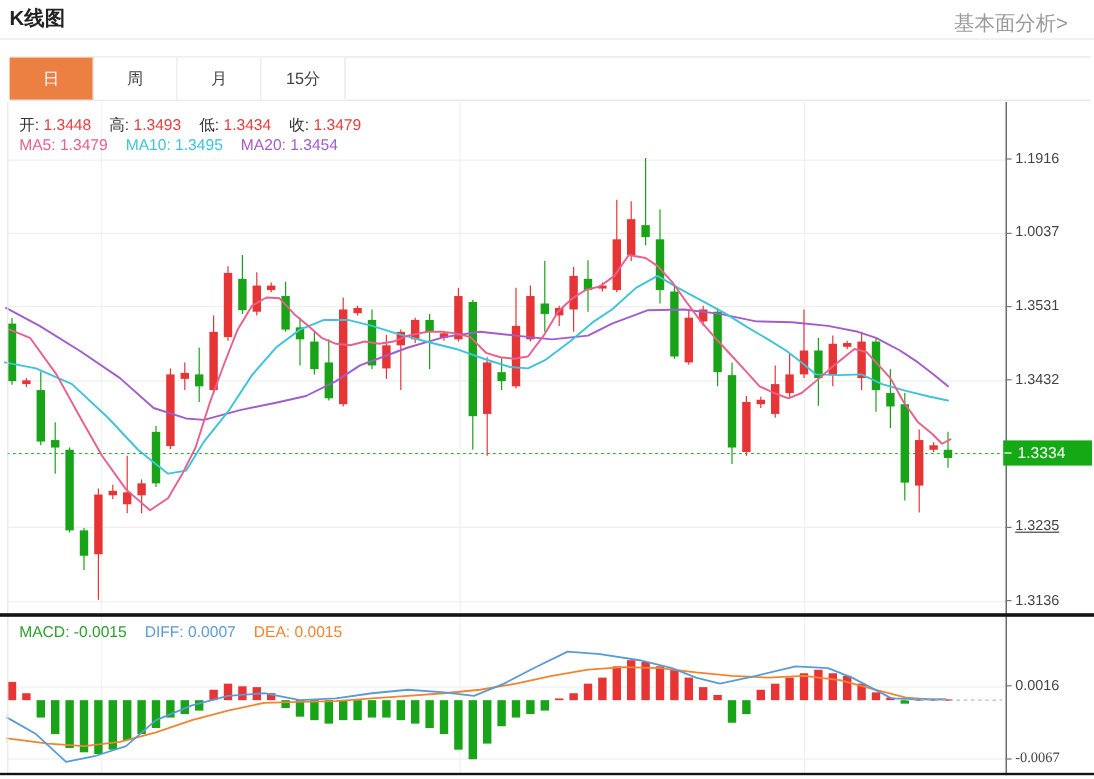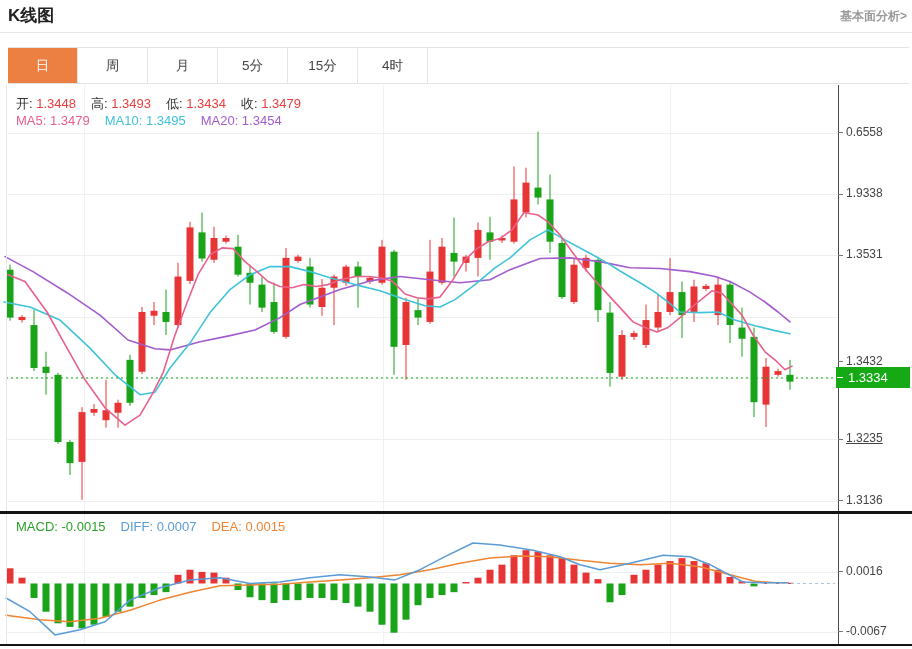--- a/index.html
+++ b/index.html
@@ -1,19 +1,19 @@
 <!DOCTYPE html>
 <html><head>
 <meta charset="utf-8">
 <style>
   html,body{margin:0;padding:0;background:#fff;}
   .app{position:relative;width:912px;height:649px;background:#fff;overflow:hidden;
        font-family:"Liberation Sans","DejaVu Sans",sans-serif;}
   .title{position:absolute;left:8px;top:4px;font-size:17px;font-weight:bold;color:#222;}
-  .top-link{position:absolute;right:5px;top:8px;font-size:12px;color:#999;text-decoration:none;cursor:pointer;font-weight:bold;}
+  .top-link{position:absolute;right:22px;top:8px;font-size:17px;color:#999;text-decoration:none;cursor:pointer;}
   .title-divider{position:absolute;left:0;top:32px;width:912px;height:1px;background:#e8e8e8;}
   .tabs-row{position:absolute;left:8px;top:47px;width:901px;height:37px;box-sizing:border-box;
             border-top:1px solid #e4e4e4;border-bottom:1px solid #e4e4e4;display:flex;}
   .tab{width:70px;box-sizing:border-box;border-right:1px solid #e4e4e4;text-align:center;
        line-height:35px;font-size:13.5px;color:#444;cursor:pointer;background:#fff;}
   .tab.active{background:var(--tab-accent,#ec7f42);color:#fff;}
   .plot-border-left{position:absolute;left:6px;top:85px;width:1px;height:560px;background:#e6e6e6;}
   .axis-line{position:absolute;left:838px;top:85px;width:1px;height:561px;background:#4a4a4a;}
   .gl-h{position:absolute;height:1px;background:#efefef;}
   .gl-v{position:absolute;width:1px;background:#f1f1f1;}
@@ -34,23 +34,21 @@
 
 <div class="app" style="--tab-accent: #ec7f42; --price-green: #15a915;">
   <div class="title">K线图</div>
   <a class="top-link">基本面分析&gt;</a>
   <div class="title-divider"></div>
 
   <div class="tabs-row" id="tabs">
       <div class="tab active">日</div>
       <div class="tab">周</div>
       <div class="tab">月</div>
-      <div class="tab">5分</div>
       <div class="tab">15分</div>
-      <div class="tab">4时</div>
     </div>
 
   <div id="grid">
       <div class="gl-v" style="left: 84px; top: 85px; height: 560px;"></div>
       <div class="gl-v" style="left: 383px; top: 85px; height: 560px;"></div>
       <div class="gl-v" style="left: 670px; top: 85px; height: 560px;"></div>
       <div class="gl-h" style="top: 132.886px; left: 6px; width: 832px; background: rgb(239, 239, 239);"></div>
       <div class="gl-h" style="top: 194.454px; left: 6px; width: 832px; background: rgb(239, 239, 239);"></div>
       <div class="gl-h" style="top: 255.4px; left: 6px; width: 832px; background: rgb(239, 239, 239);"></div>
       <div class="gl-h" style="top: 316.968px; left: 6px; width: 832px; background: rgb(239, 239, 239);"></div>
@@ -270,29 +268,29 @@
     </svg>
 
   <div class="plot-border-left"></div>
   <div class="axis-line"></div>
 
   <div class="info-row" id="ohlc-row" style="top:95px"><span class="pair"><span style="color: rgb(51, 51, 51);">开:</span><span style="color: rgb(232, 62, 62);"> 1.3448</span></span><span class="pair"><span style="color: rgb(51, 51, 51);">高:</span><span style="color: rgb(232, 62, 62);"> 1.3493</span></span><span class="pair"><span style="color: rgb(51, 51, 51);">低:</span><span style="color: rgb(232, 62, 62);"> 1.3434</span></span><span class="pair"><span style="color: rgb(51, 51, 51);">收:</span><span style="color: rgb(232, 62, 62);"> 1.3479</span></span></div>
   <div class="info-row" id="ma-row" style="top:113px"><span class="pair"><span style="color: rgb(232, 96, 142);">MA5:</span><span style="color: rgb(232, 96, 142);"> 1.3479</span></span><span class="pair"><span style="color: rgb(63, 195, 217);">MA10:</span><span style="color: rgb(63, 195, 217);"> 1.3495</span></span><span class="pair"><span style="color: rgb(163, 92, 204);">MA20:</span><span style="color: rgb(163, 92, 204);"> 1.3454</span></span></div>
   <div class="info-row" id="macd-row" style="top:519px"><span class="pair"><span style="color: rgb(44, 160, 44);">MACD:</span><span style="color: rgb(44, 160, 44);"> -0.0015</span></span><span class="pair"><span style="color: rgb(91, 155, 213);">DIFF:</span><span style="color: rgb(91, 155, 213);"> 0.0007</span></span><span class="pair"><span style="color: rgb(238, 133, 50);">DEA:</span><span style="color: rgb(238, 133, 50);"> 0.0015</span></span></div>
 
   <div id="yaxis">
-      <div class="ytick" style="top: 124.886px;">0.6558</div>
-      <div class="ytick" style="top: 186.454px;">1.9338</div>
+      <div class="ytick" style="top: 124.886px;">1.1916</div>
+      <div class="ytick" style="top: 186.454px;">1.0037</div>
       <div class="ytick" style="top: 247.4px;">1.3531</div>
-      <div class="ytick" style="top: 308.968px; margin-top: 45px;">1.3432</div>
+      <div class="ytick" style="top: 308.968px;">1.3432</div>
       <div class="ytick" style="top: 369.914px;">1.3334</div>
       <div class="ytick" style="top: 431.482px; text-decoration: underline;">1.3235</div>
       <div class="ytick" style="top: 493.05px; text-align: center;">1.3136</div>
       <div class="ytick" style="top: 563.901px; text-align: right;">0.0016</div>
-      <div class="ytick" style="top: 623.972px;">-0.0067</div>
+      <div class="ytick" style="top: 623.972px; font-family: Liberation Serif, serif;">-0.0067</div>
     </div>
 
   <div class="price-tag" id="price-tag" style="top: 367.414px;">
     <span>1.3334</span>
   </div>
 
   <div class="panel-separator"></div>
   <div class="bottom-border"></div>
 </div>
 

